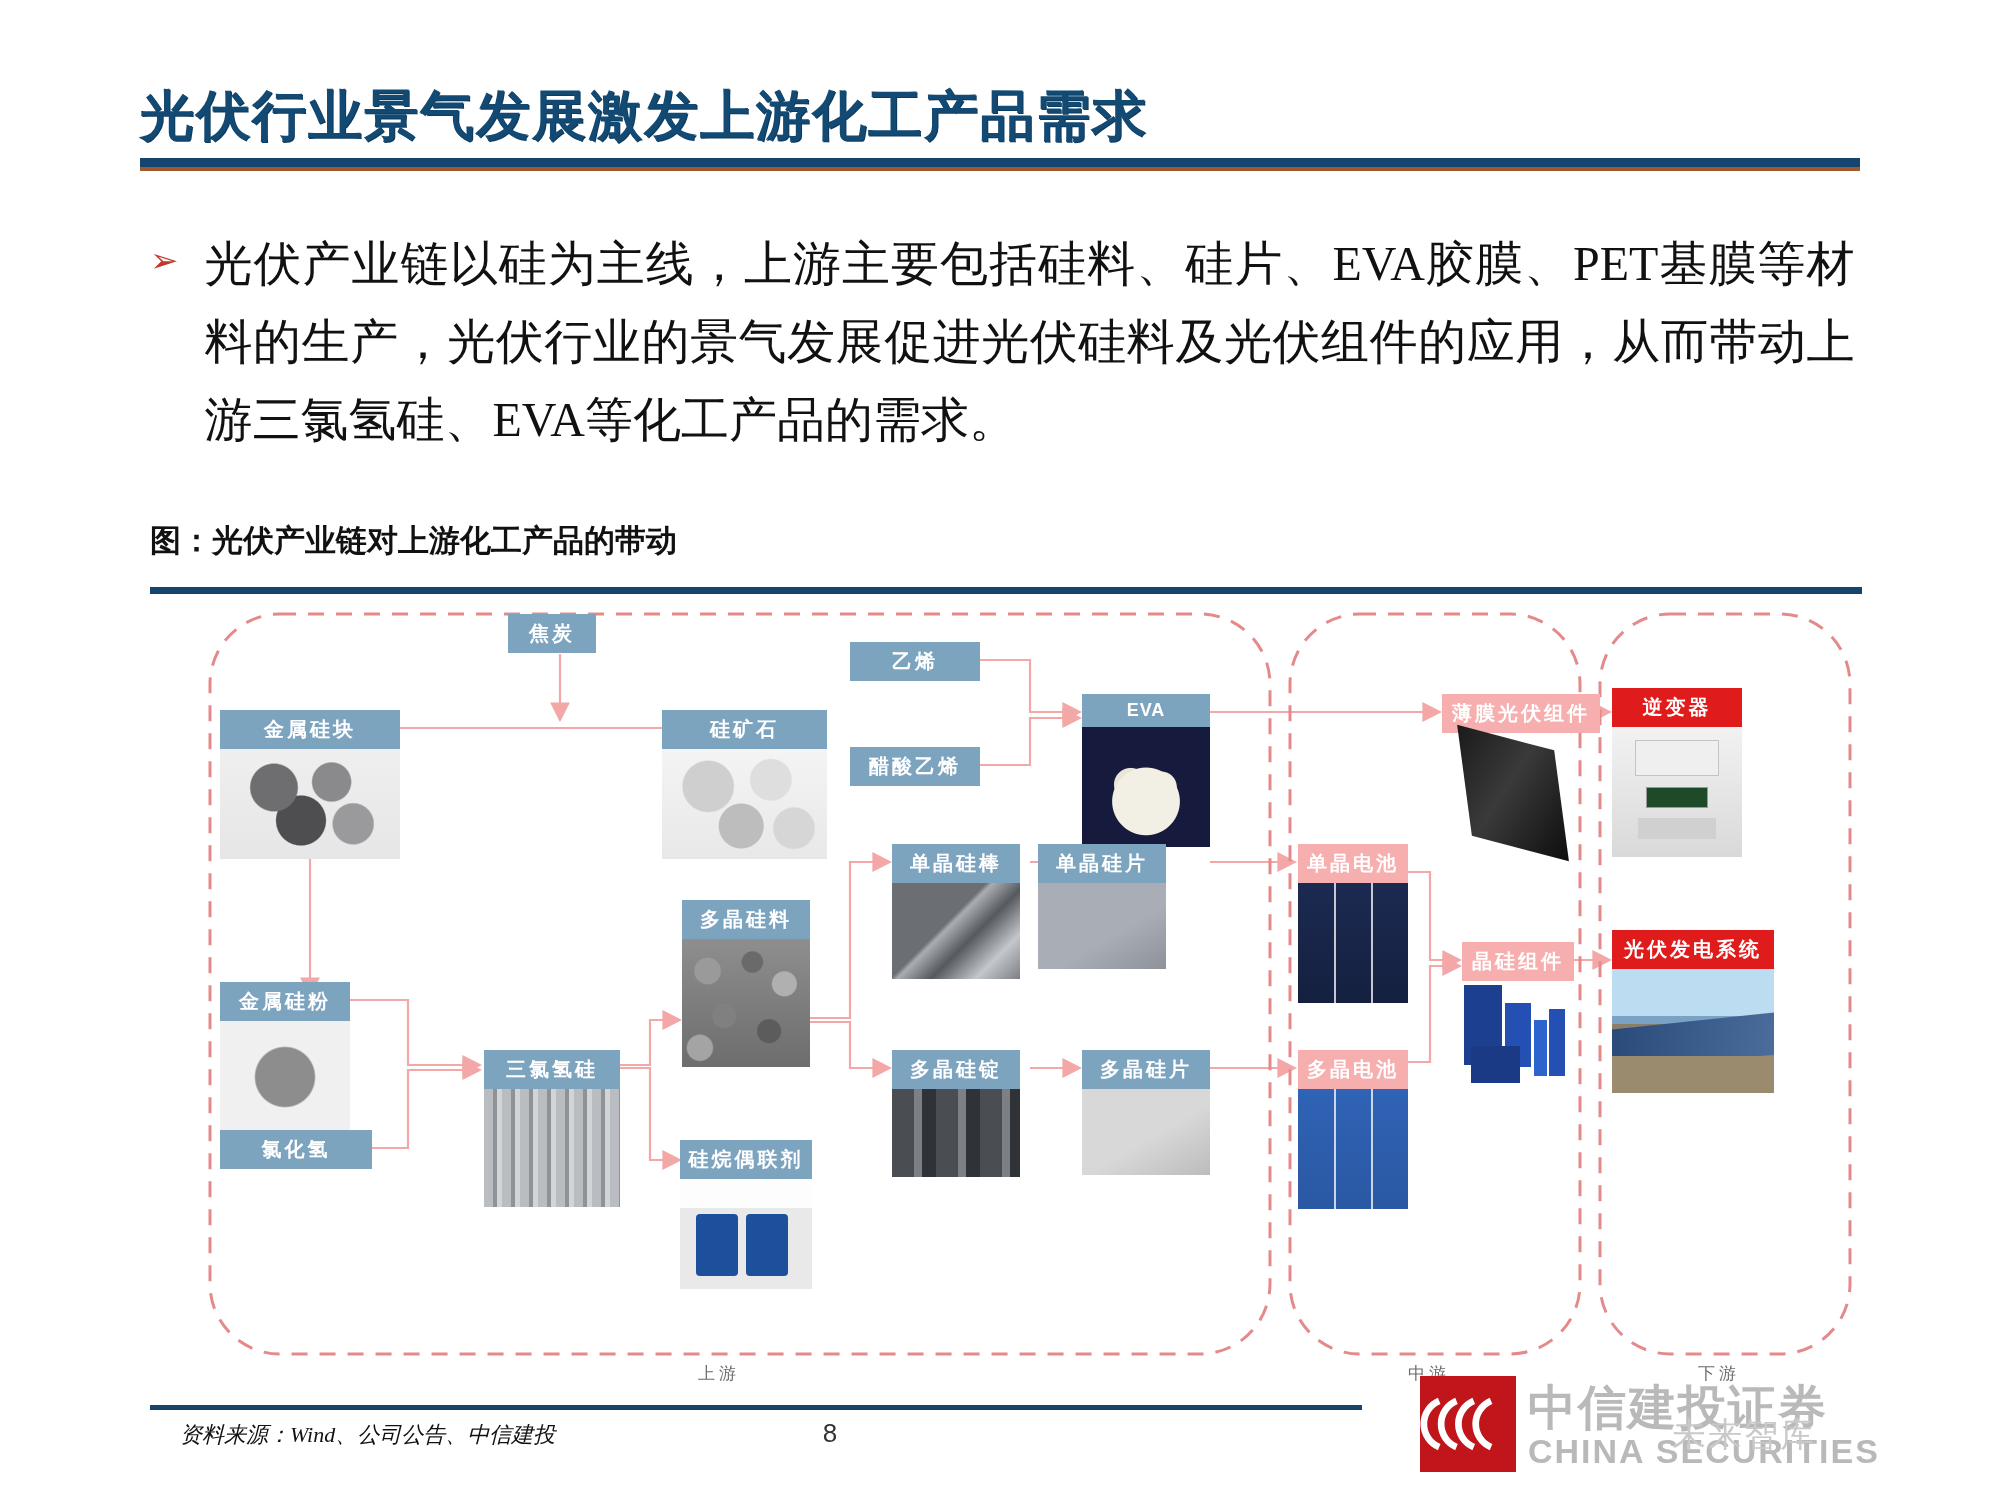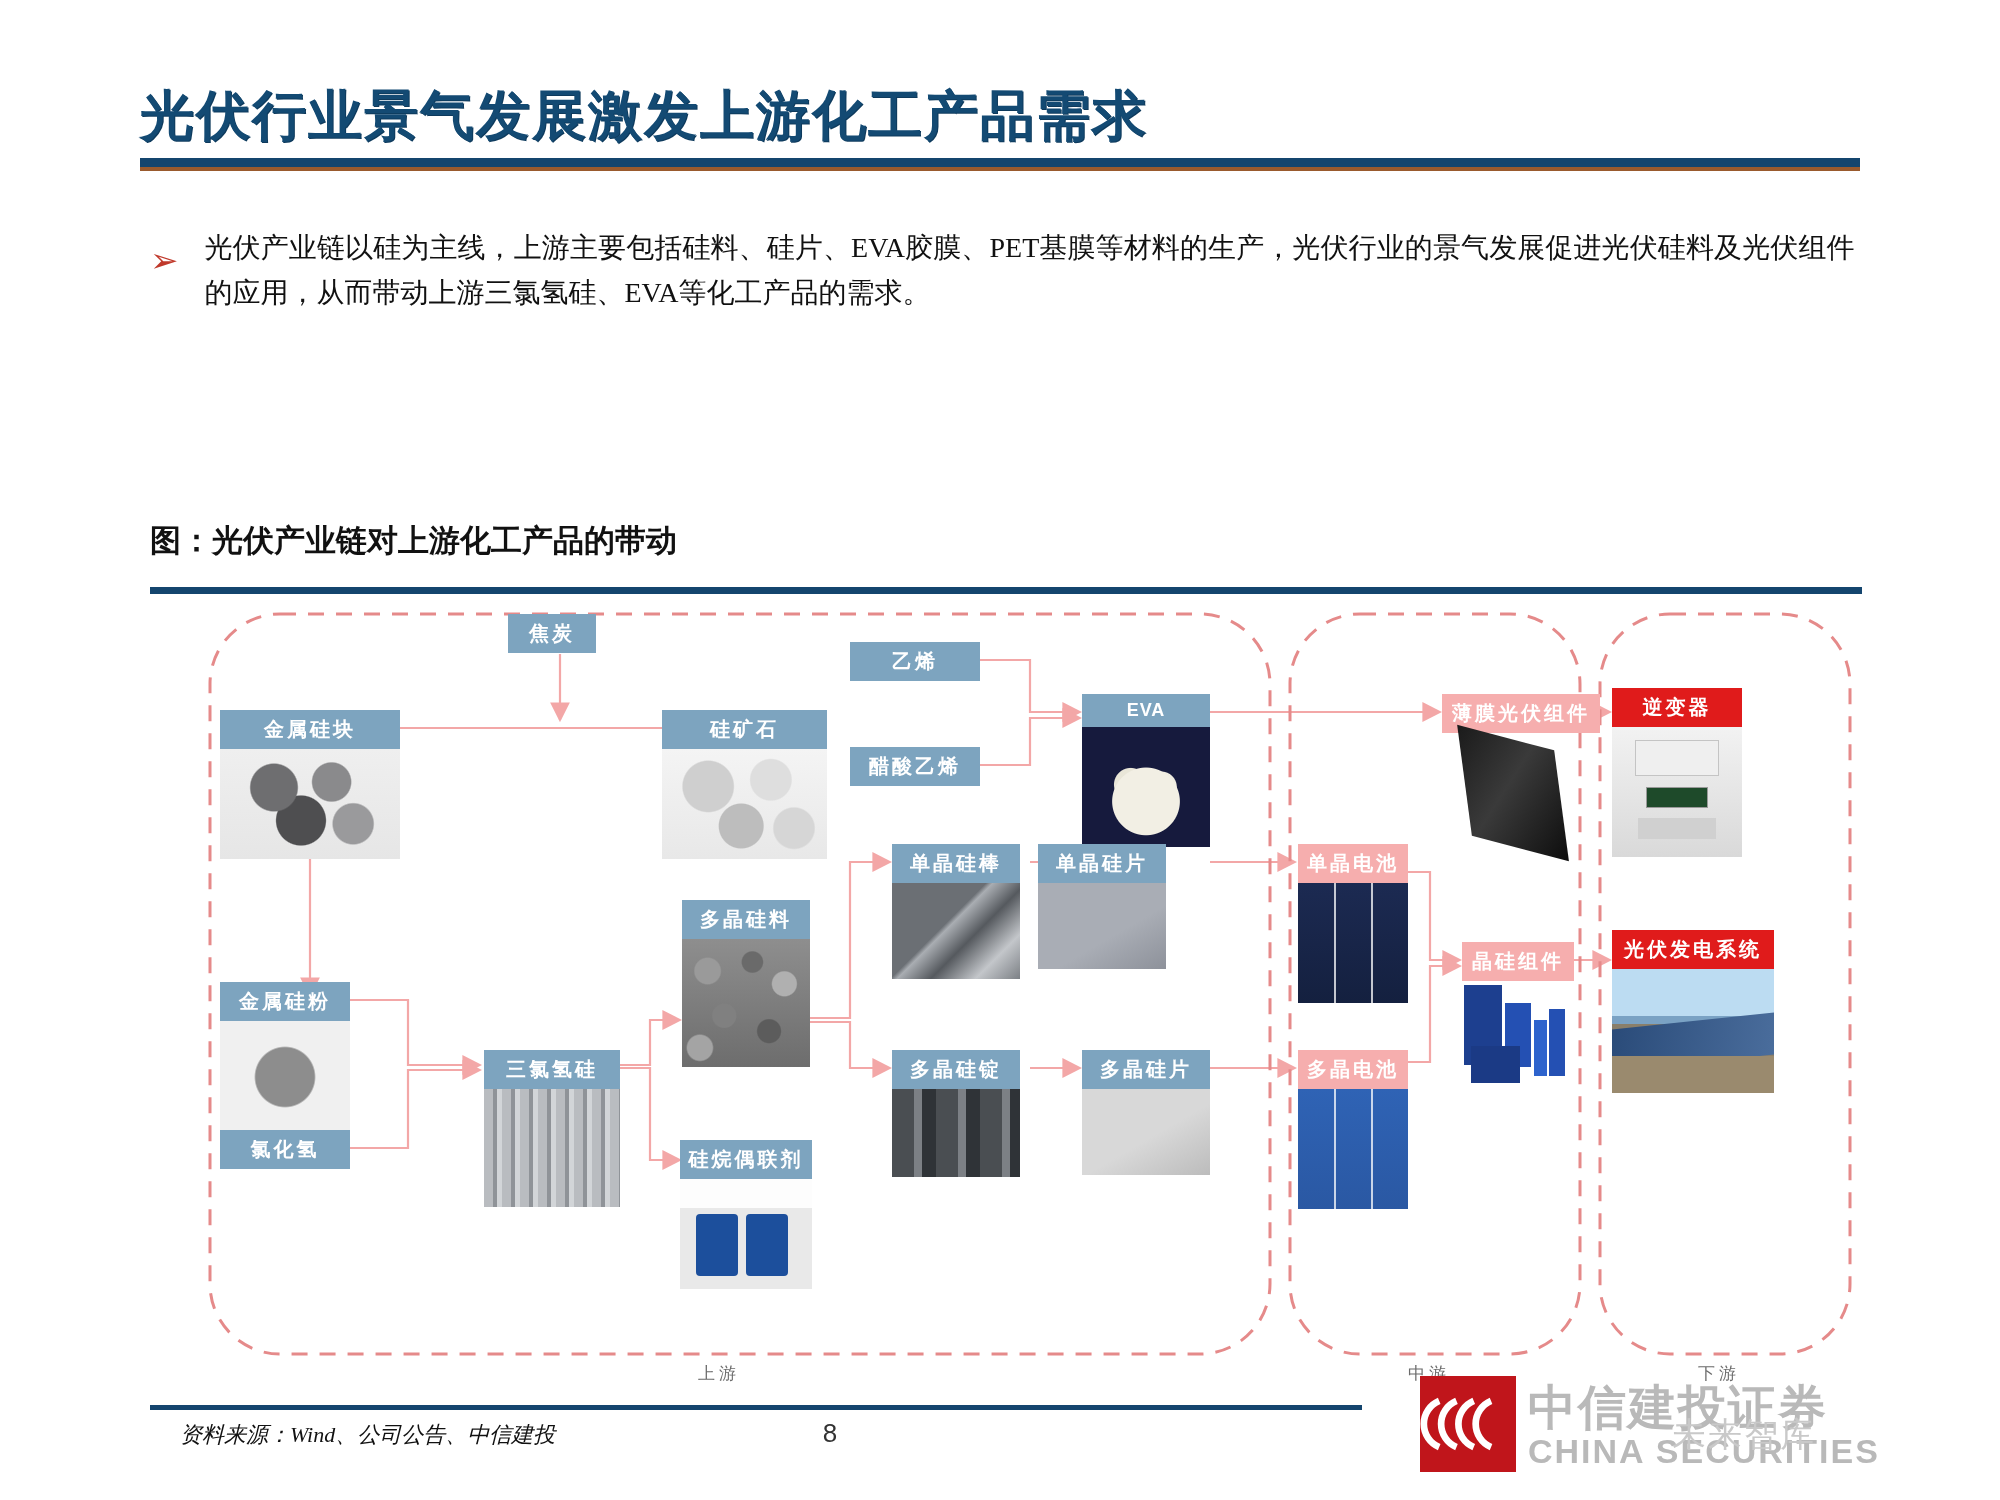--- a/index.html
+++ b/index.html
@@ -27,21 +27,21 @@
     position:absolute; left:150px; top:225px; width:1720px;
     display:flex; gap:26px;
   }
   .bullet-arrow {
     color:#c0392b; font-size:34px; line-height:1;
     margin-top:18px; flex:0 0 auto;
     font-family:"DejaVu Sans", sans-serif;
   }
   .bullet-text {
     font-family:"Liberation Serif", serif;
-    font-size:28px; line-height:1.62; color:#111;
+    font-size:48px; line-height:1.62; color:#111;
     text-align:justify; text-justify:inter-ideograph;
     width:1650px;
   }
 
   
   .fig-caption {
     position:absolute; left:150px; top:520px;
     font-family:"Liberation Sans", sans-serif;
     font-size:31px; font-weight:bold; color:#111;
   }
@@ -279,21 +279,21 @@
     <div class="node" style="left:932px; top:94px; width:128px;">
       <div class="node-label latin">EVA</div>
       <div class="pic eva" style="height:120px;"></div>
     </div>
 
     <div class="node" style="left:70px; top:382px; width:130px;">
       <div class="node-label">金属硅粉</div>
       <div class="pic powder" style="height:112px;"></div>
     </div>
 
-    <div class="node" style="left:70px; top:530px; width:130px;">
+    <div class="node" style="left:70px; top:530px; width:152px;">
       <div class="node-label">氯化氢</div>
     </div>
 
     <div class="node" style="left:334px; top:450px; width:136px;">
       <div class="node-label">三氯氢硅</div>
       <div class="pic cylinders" style="height:118px;"></div>
     </div>
 
     <div class="node" style="left:532px; top:300px; width:128px;">
       <div class="node-label">多晶硅料</div>

